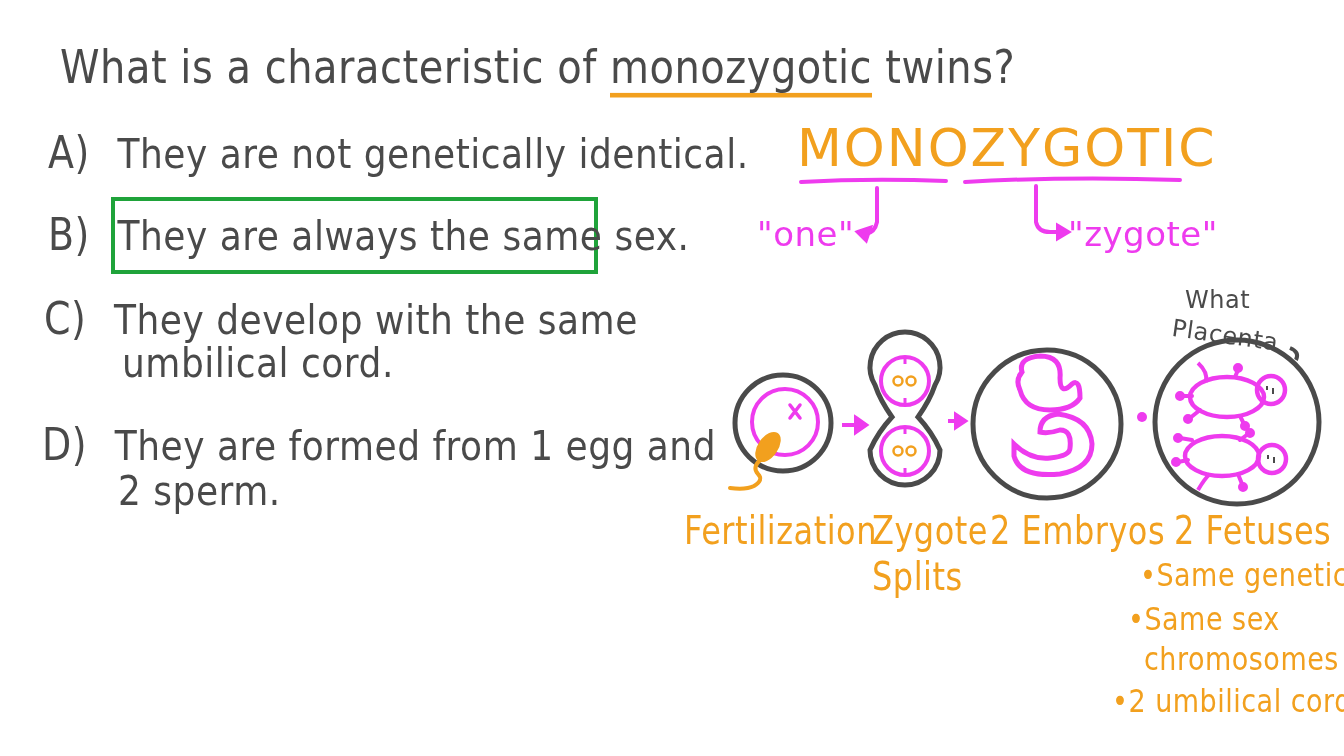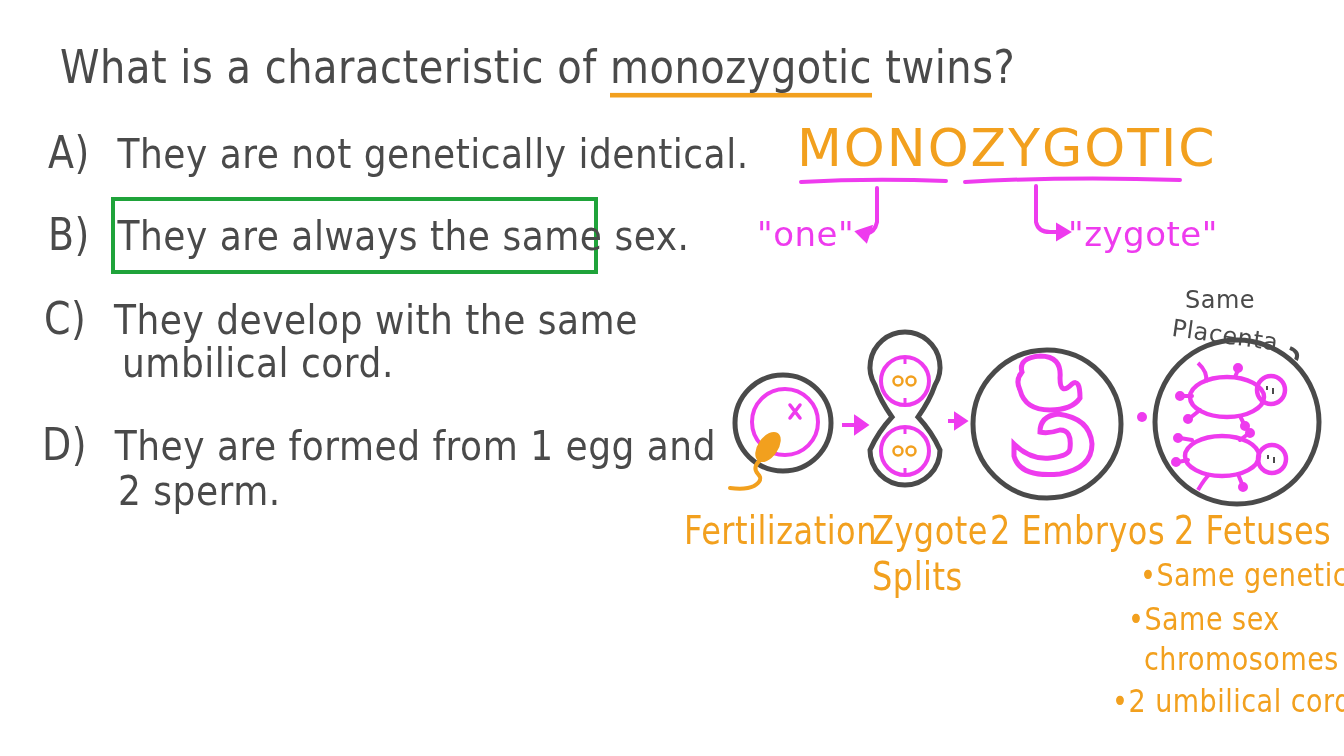--- a/index.html
+++ b/index.html
@@ -63,21 +63,21 @@
   <span class="opt-text" style="margin-left:22px;">They are formed from 1 egg and</span>
 </div>
 <div class="opt hand" style="left:118px; top:466px;">
   <span class="opt-text">2 sperm.</span>
 </div>
 
 <div class="abs title-word hand">MONOZYGOTIC</div>
 <div class="abs meaning hand" style="left:757px; top:214px;">"one"</div>
 <div class="abs meaning hand" style="left:1068px; top:214px;">"zygote"</div>
 
-<div class="abs placenta hand" style="left:1185px; top:286px;">Same</div>
+<div class="abs placenta hand" style="left:1185px; top:286px;">What</div>
 <div class="abs placenta hand" style="left:1174px; top:314px; transform: rotate(8deg); transform-origin:left top;">Placenta</div>
 
 <svg class="diagram" width="1344" height="756" viewBox="0 0 1344 756">
 
   <g stroke="#ee3bee" stroke-width="4" fill="none" stroke-linecap="round">
     <path d="M801 182 Q870 178 946 181"></path>
     <path d="M965 182 Q1070 176 1180 180"></path>
 
     <path d="M877 188 L877 222 Q875 232 866 234"></path>
     <path d="M858 232 L870 228 L866 240 Z" fill="#ee3bee"></path>

